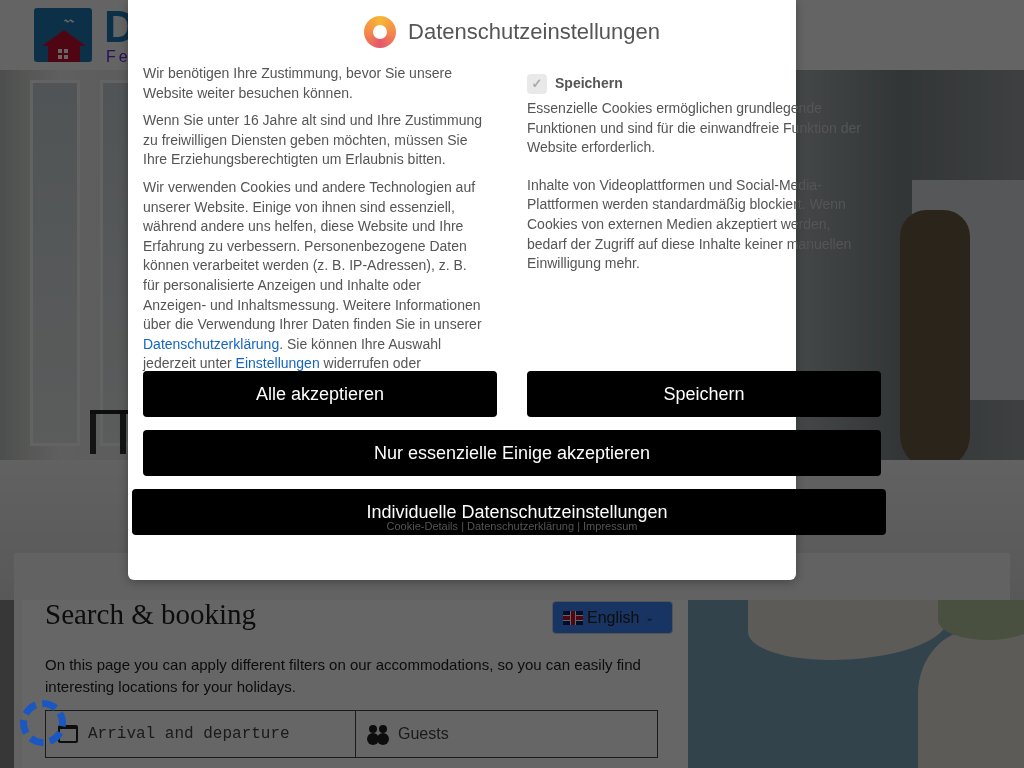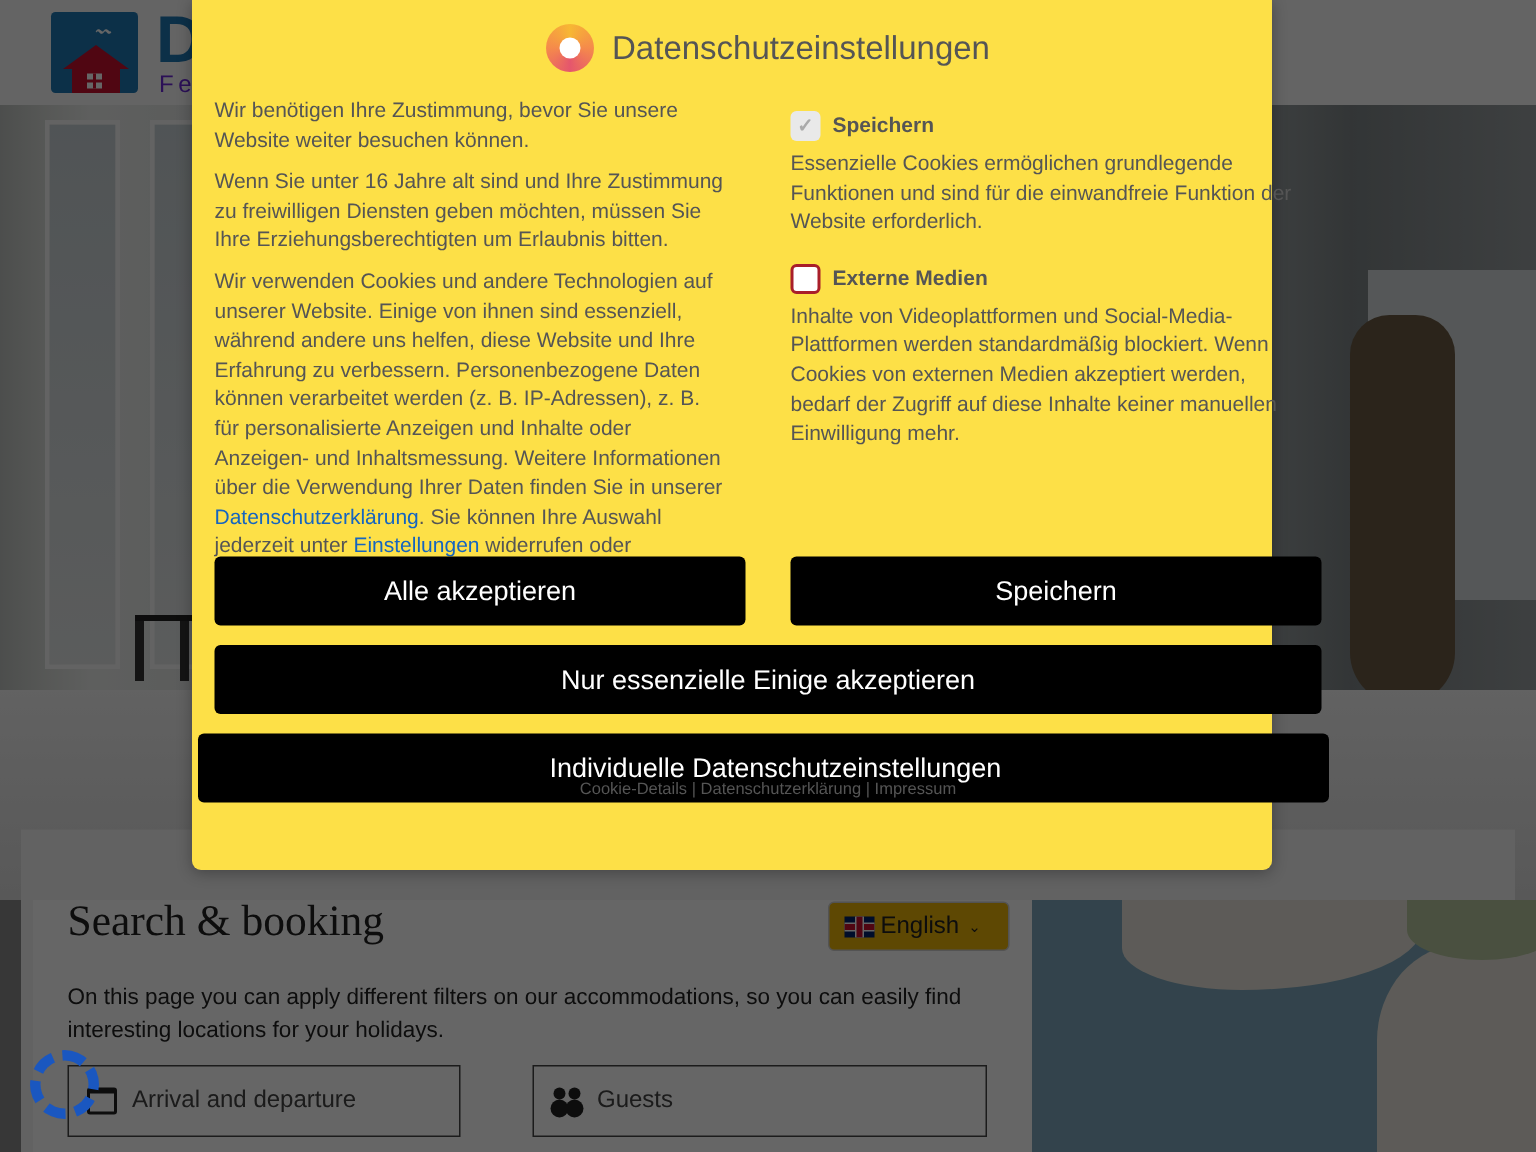--- a/index.html
+++ b/index.html
@@ -21,21 +21,21 @@
     background: linear-gradient(90deg, #bfc3c0 0%, #d9dcd8 3%, #eceeec 6%, #e4e7e5 12%, #f2f3f1 20%, #dfe3e3 40%, #cfd5d8 60%, #b8bec0 75%, #7f8688 88%, #9aa0a2 100%); }
   .hero .window-frame { position:absolute; top:10px; width:44px; height:360px; border:3px solid #f8f8f8; background:linear-gradient(180deg,#c9d2d6,#e3e6e6); }
   .hero .stove { position:absolute; left:90px; top:340px; width:200px; height:40px; border-top:4px solid #222; background:repeating-linear-gradient(90deg,#333 0 6px, transparent 6px 30px); }
   .hero .counter { position:absolute; left:0; top:390px; width:1024px; height:140px; background:linear-gradient(180deg,#f4f4f4,#dcdcdc); }
   .hero .vase { position:absolute; left:900px; top:140px; width:70px; height:260px; border-radius:30px 30px 40px 40px; background:#6b5a44; }
   .hero .balcony { position:absolute; left:912px; top:110px; width:112px; height:220px; background:#d5dadb; }
 
   .search-card { position:absolute; left:14px; top:553px; width:996px; height:215px; background:#f4f4f4; }
   .search-inner { position:absolute; left:22px; top:600px; width:666px; height:168px; background:#fff; }
   .search-title { position:absolute; left:45px; top:598px; font-family:"Liberation Serif", serif; font-size:29px; color:#222; }
-  .lang-btn { position:absolute; left:552px; top:601px; width:121px; height:33px; border:1px solid #d0d0d0; border-radius:4px; background:#eab308; display:flex; align-items:center; gap:4px; padding-left:10px; box-sizing:border-box; font-size:16px; color:#222; }
+  .lang-btn { position:absolute; left:552px; top:601px; width:121px; height:33px; border:1px solid #d0d0d0; border-radius:4px; background:#3b82f6; display:flex; align-items:center; gap:4px; padding-left:10px; box-sizing:border-box; font-size:16px; color:#222; }
   .flag { width:20px; height:14px; position:relative; background:#012169; overflow:hidden; }
   .flag:before { content:""; position:absolute; left:0; top:5px; width:20px; height:4px; background:#c8102e; box-shadow:0 0 0 1px #fff; }
   .flag:after { content:""; position:absolute; left:8px; top:0; width:4px; height:14px; background:#c8102e; box-shadow:0 0 0 1px #fff; }
   .chev { font-size:10px; margin-left:2px; }
   .search-desc { position:absolute; left:45px; top:654px; width:620px; font-size:15px; line-height:22px; color:#222; }
   .field { position:absolute; top:710px; height:48px; border:1px solid #444; box-sizing:border-box; display:flex; align-items:center; gap:10px; padding-left:12px; font-size:16px; color:#444; background:#fff; }
   .field .ico { width:20px; height:18px; display:inline-block; position:relative; }
   .cal-ico { border:2px solid #222; border-top-width:4px; box-sizing:border-box; border-radius:2px; }
   .guests-ico:before, .guests-ico:after { content:""; position:absolute; top:0; width:8px; height:8px; border-radius:50%; background:#222; box-shadow:0 10px 0 2px #222; }
   .guests-ico:before { left:1px; } .guests-ico:after { left:11px; }
@@ -43,21 +43,21 @@
   .map { position:absolute; left:688px; top:600px; width:336px; height:168px; background:#7fa9bd; overflow:hidden; }
   .map .land1 { position:absolute; left:60px; top:-10px; width:200px; height:70px; background:#e9e4dc; border-radius:0 0 60% 40%; }
   .map .land2 { position:absolute; left:230px; top:30px; width:140px; height:160px; background:#e9e4dc; border-radius:40% 0 0 0; }
   .map .land3 { position:absolute; left:250px; top:0; width:100px; height:40px; background:#b8c9a0; border-radius:0 0 50% 50%; }
 
   .recaptcha-badge { position:absolute; left:20px; top:700px; width:46px; height:46px; border-radius:50%; border:7px dashed #1a57c0; box-sizing:border-box; z-index:60; }
 
   .overlay { position:absolute; left:0; top:0; width:1024px; height:768px; background:rgba(0,0,0,0.6); z-index:10; }
 
   
-  .modal { position:absolute; left:128px; top:0; width:720px; height:580px; background:#fde047; border-radius:0 0 6px 6px; z-index:20; box-shadow:0 2px 10px rgba(0,0,0,0.3); color:#555; }
+  .modal { position:absolute; left:128px; top:0; width:668px; height:580px; background:#ffffff; border-radius:0 0 6px 6px; z-index:20; box-shadow:0 2px 10px rgba(0,0,0,0.3); color:#555; }
   .modal-title-row { position:absolute; left:0; top:16px; width:768px; display:flex; justify-content:center; align-items:center; gap:12px; }
   .privacy-icon { width:32px; height:32px; border-radius:50%; background:conic-gradient(#f7b733, #f58a4b, #e5566d, #f58a4b, #f7b733); position:relative; }
   .privacy-icon:after { content:""; position:absolute; left:9px; top:9px; width:14px; height:14px; border-radius:50%; background:#fff; }
   .modal-title { font-size:22px; color:#555; }
 
   .col-left { position:absolute; left:15px; top:64px; width:356px; font-size:14px; line-height:19.6px; color:#555; }
   .col-left p { margin:0 14px 8px 0; }
   .col-left a { color:#1565c0; text-decoration:none; }
 
   .col-right { position:absolute; left:399px; top:74px; width:340px; font-size:14px; line-height:19.6px; color:#555; }
@@ -102,21 +102,21 @@
 
 <div class="search-card"></div>
 <div class="search-inner"></div>
 <div class="search-title">Search &amp; booking</div>
 <div class="lang-btn">
   <span class="flag"></span>
   <span>English</span>
   <span class="chev">⌄</span>
 </div>
 <div class="search-desc">On this page you can apply different filters on our accommodations, so you can easily find interesting locations for your holidays.</div>
-<div class="field" style="left:45px; width:262px;">
+<div class="field" style="left:45px; width:311px;font-family:Liberation Mono, monospace;">
   <span class="ico cal-ico"></span>
   <span>Arrival and departure</span>
 </div>
 <div class="field" style="left:355px; width:303px;">
   <span class="ico guests-ico"></span>
   <span>Guests</span>
 </div>
 
 <div class="map">
   <div class="land1"></div>
@@ -144,24 +144,20 @@
     <div class="opt-block">
       <div class="opt-head">
         <span class="cbox disabled">
             <span>✓</span>
           </span>
         <span>Speichern</span>
       </div>
       <p class="opt-desc">Essenzielle Cookies ermöglichen grundlegende Funktionen und sind für die einwandfreie Funktion der Website erforderlich.</p>
     </div>
     <div class="opt-block">
-      <div class="opt-head">
-        <span class="cbox unchecked"></span>
-        <span>Externe Medien</span>
-      </div>
       <p class="opt-desc">Inhalte von Videoplattformen und Social-Media-Plattformen werden standardmäßig blockiert. Wenn Cookies von externen Medien akzeptiert werden, bedarf der Zugriff auf diese Inhalte keiner manuellen Einwilligung mehr.</p>
     </div>
   </div>
 
   <div class="btn btn-accept-all">Alle akzeptieren</div>
   <div class="btn btn-save">Speichern</div>
   <div class="btn btn-essential">Nur essenzielle Einige akzeptieren</div>
   <div class="btn btn-individual">Individuelle Datenschutzeinstellungen</div>
 
   <div class="footer-links">

